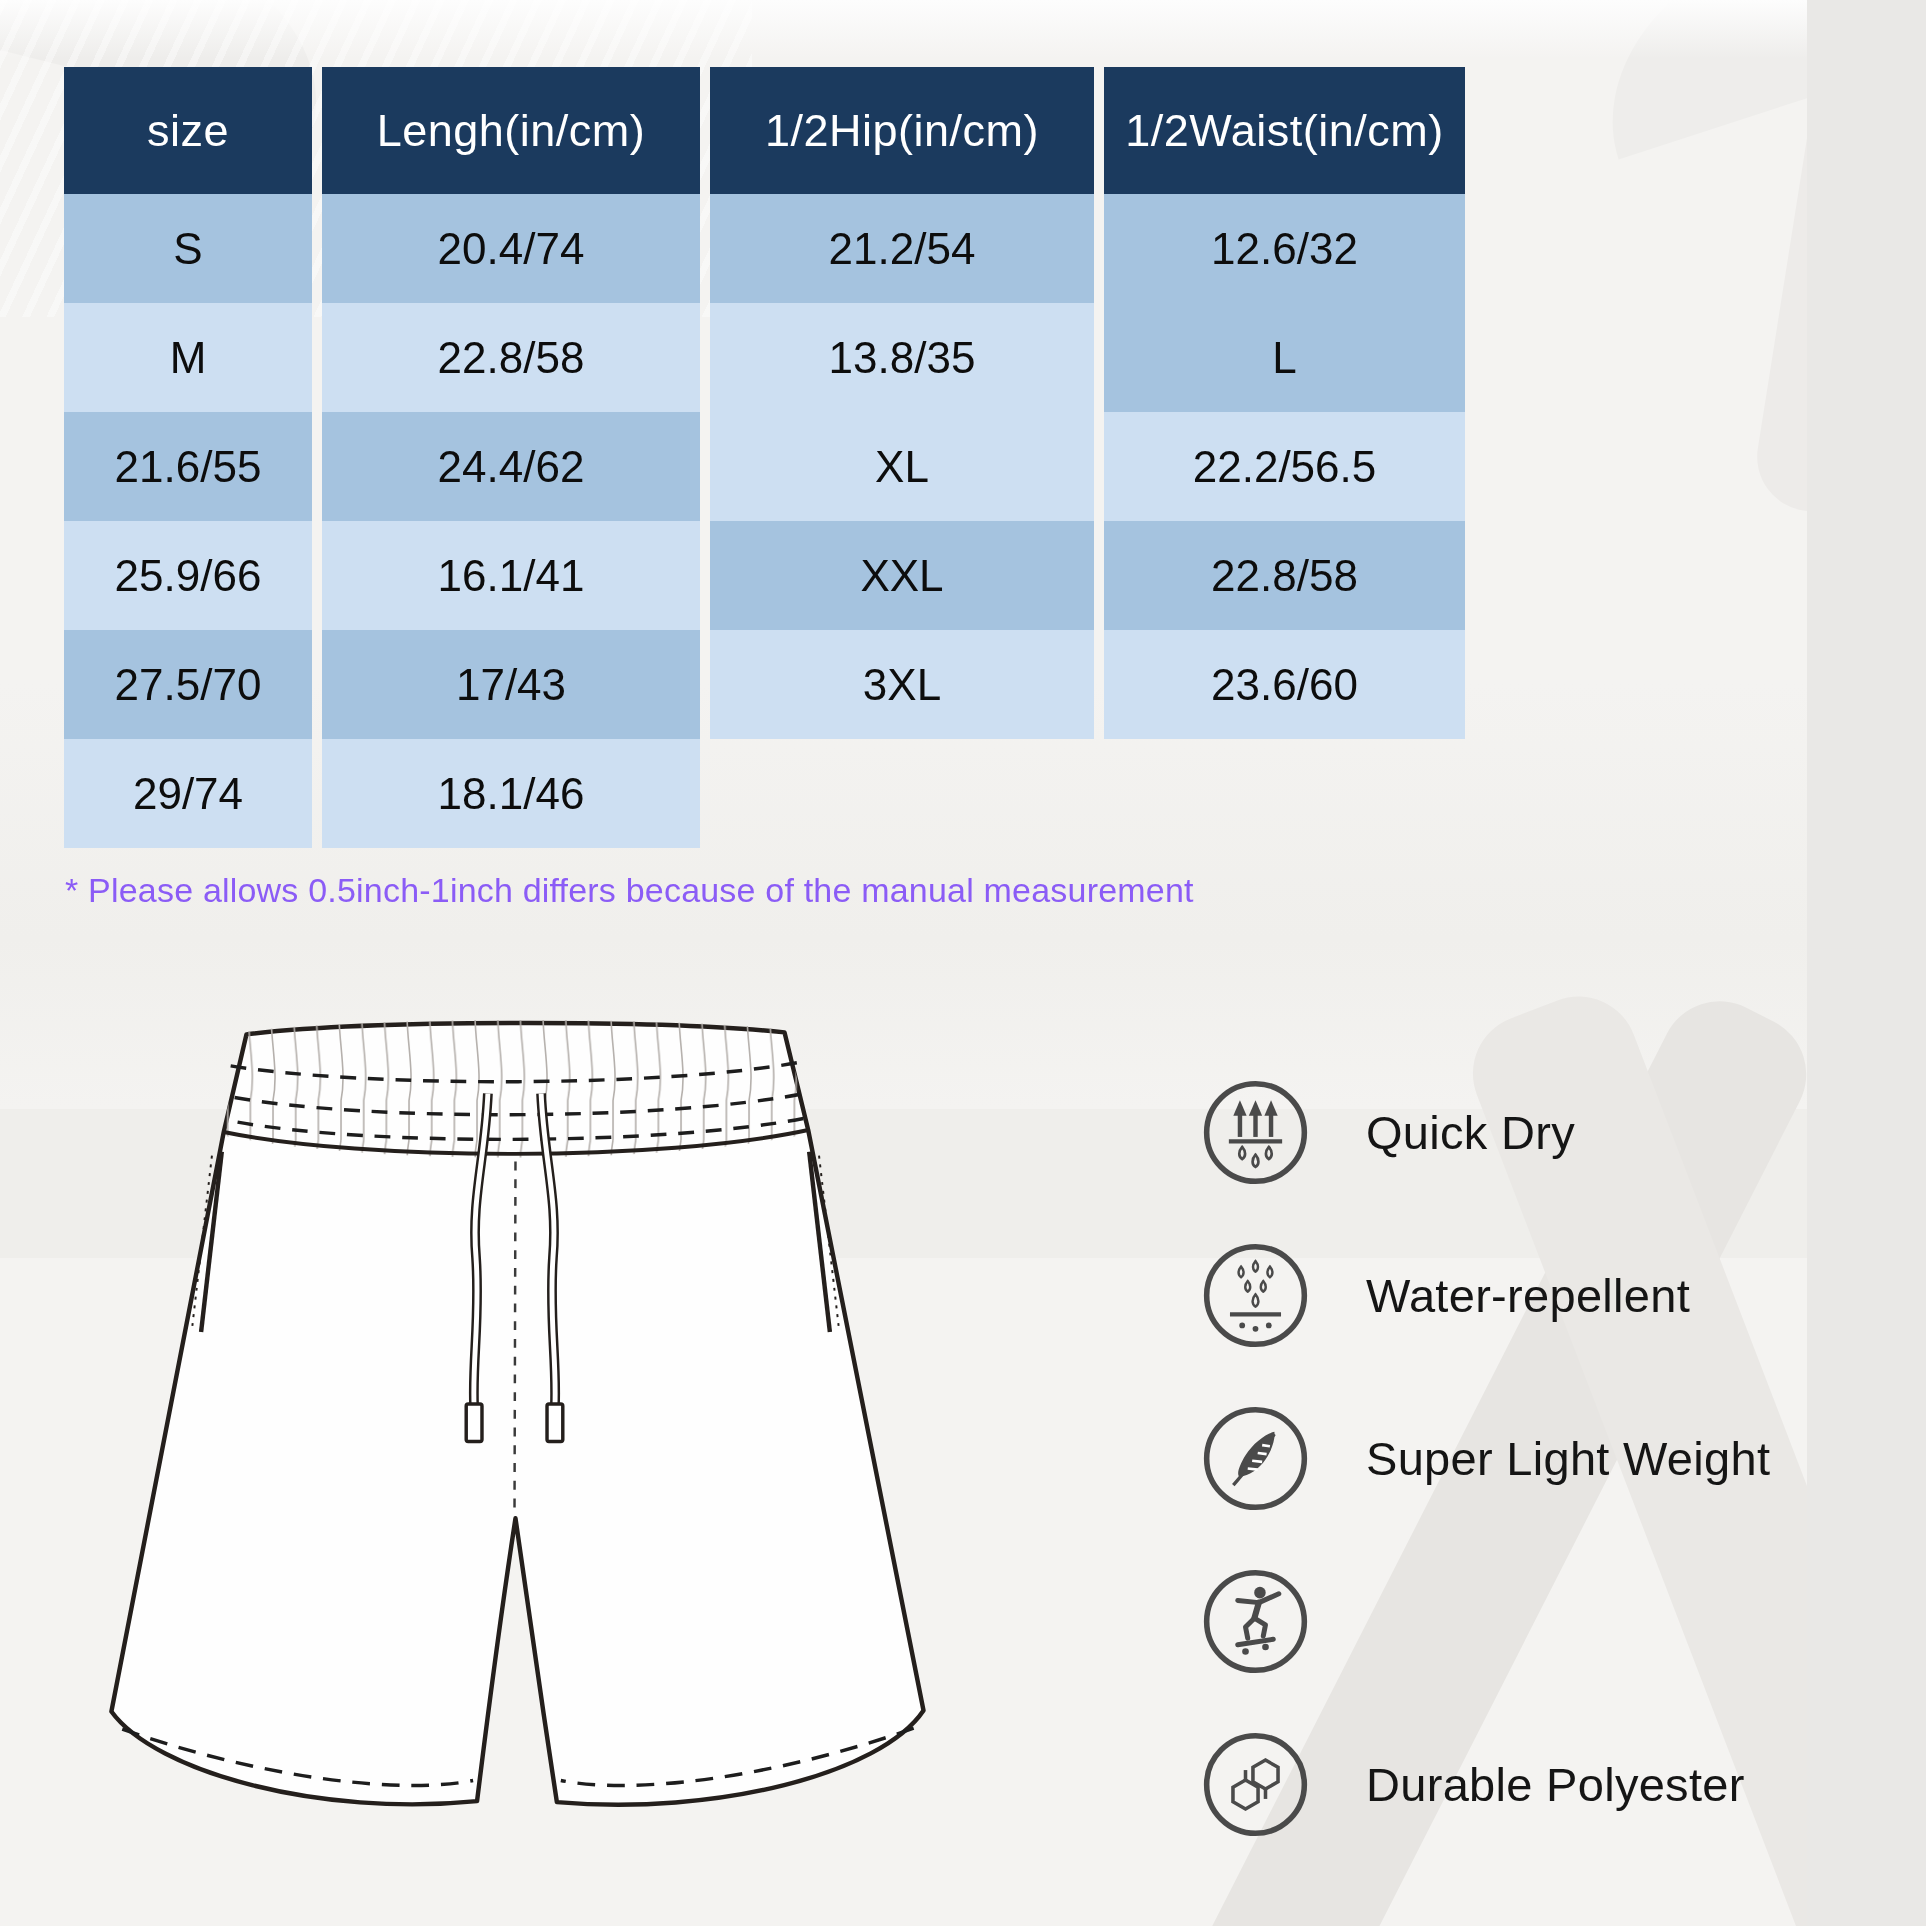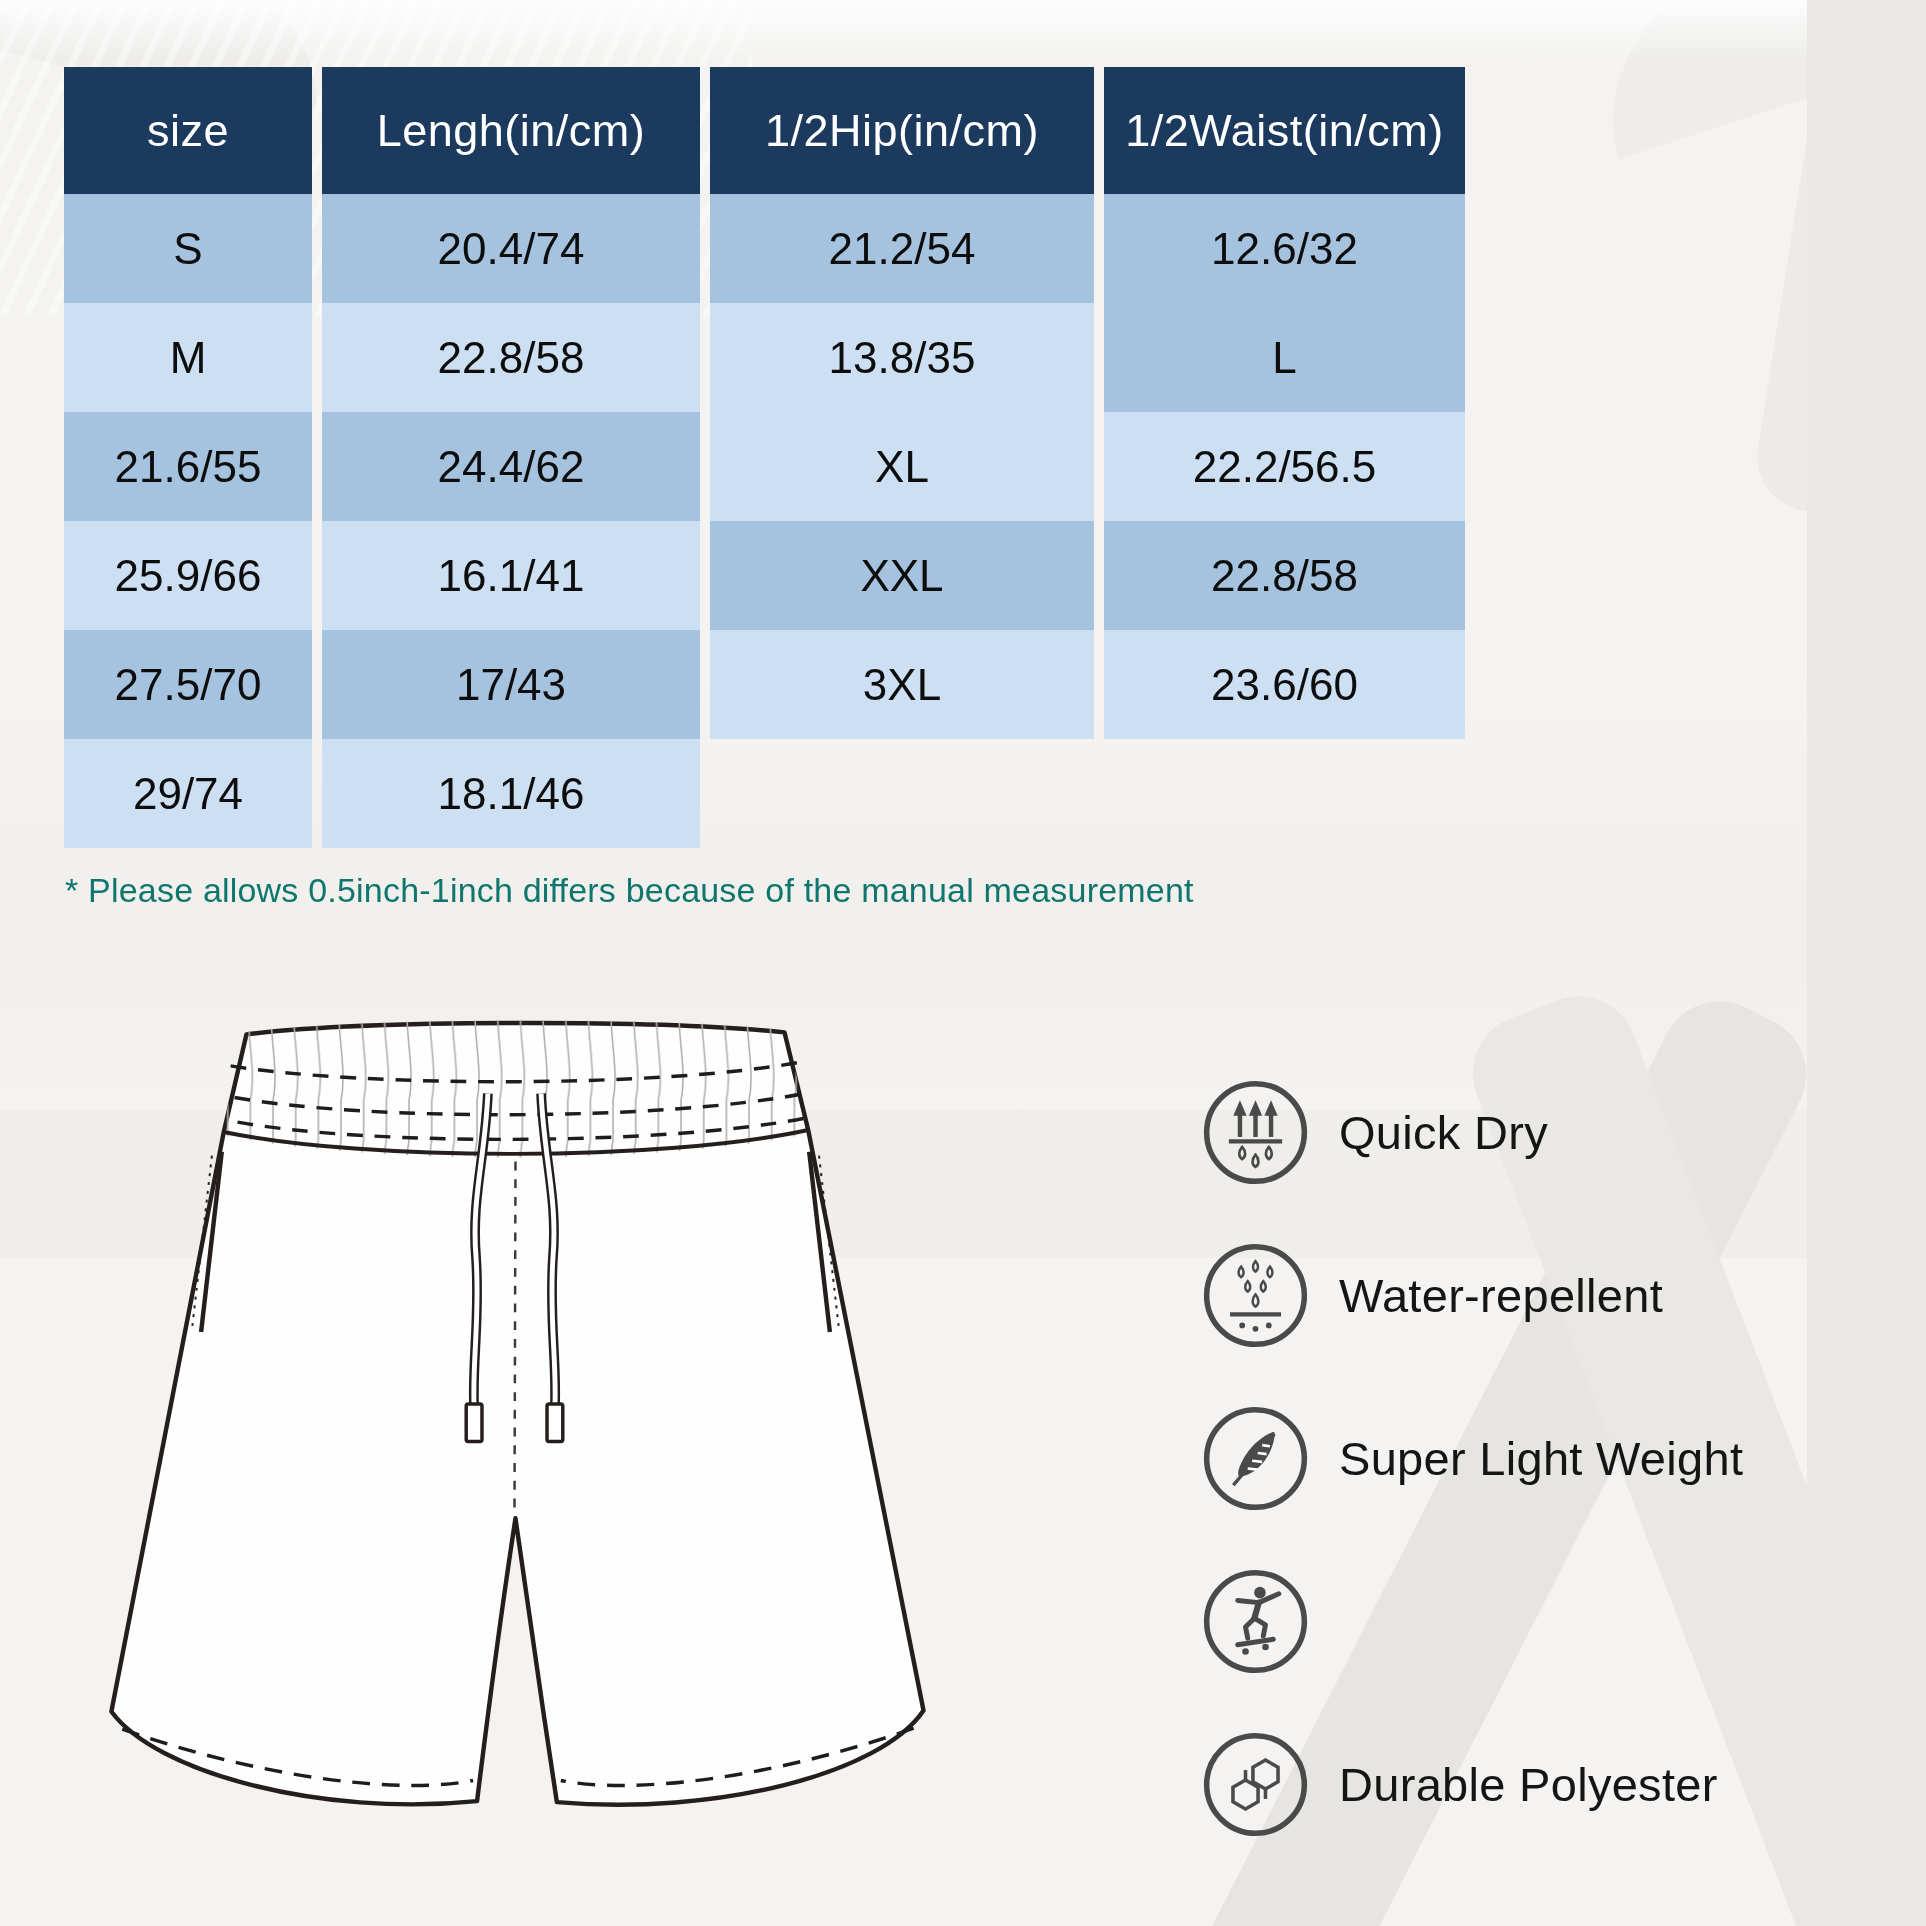--- a/index.html
+++ b/index.html
@@ -30,25 +30,25 @@
     display:grid;grid-template-columns:248px 378px 384px 361px;
     column-gap:10px;row-gap:0;
   }
   .cell{display:flex;align-items:center;justify-content:center;}
   .th{height:127px;background:var(--hdr);color:#fff;font-size:45px;font-weight:500;letter-spacing:0.5px;}
   .td{height:109px;font-size:44px;color:#0d0d0d;}
   .row-med{background:var(--rowA);}
   .row-light{background:var(--rowB);}
 
   
-  .note{position:absolute;left:65px;top:871px;font-size:34px;color:#0f766e;letter-spacing:0.2px;}
+  .note{position:absolute;left:65px;top:871px;font-size:34px;color:#8b5cf6;letter-spacing:0.2px;}
 
   
   .features{position:absolute;left:1200px;top:1051px;width:693px;}
-  .feature{display:flex;align-items:center;height:163px;gap:28px;}
+  .feature{display:flex;align-items:center;height:163px;gap:55px;}
   .feature .icon{width:111px;height:111px;flex:0 0 111px;}
   .feature .label{font-size:47px;color:#151515;letter-spacing:0.3px;}
 
   
   .shorts{position:absolute;left:79px;top:992px;width:871px;height:887px;}
 </style>
 </head>
 <body>
 
 <div class="canvas" style="--hdr:#1b3a5e;--rowA:#a5c3df;--rowB:#cddff2;">

